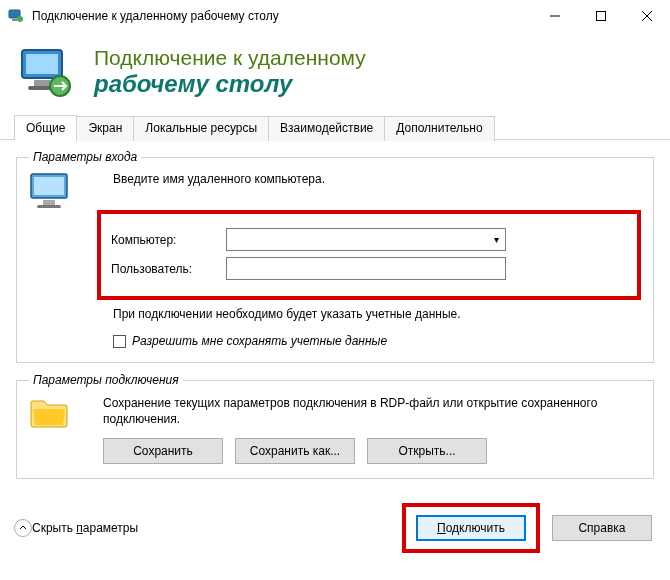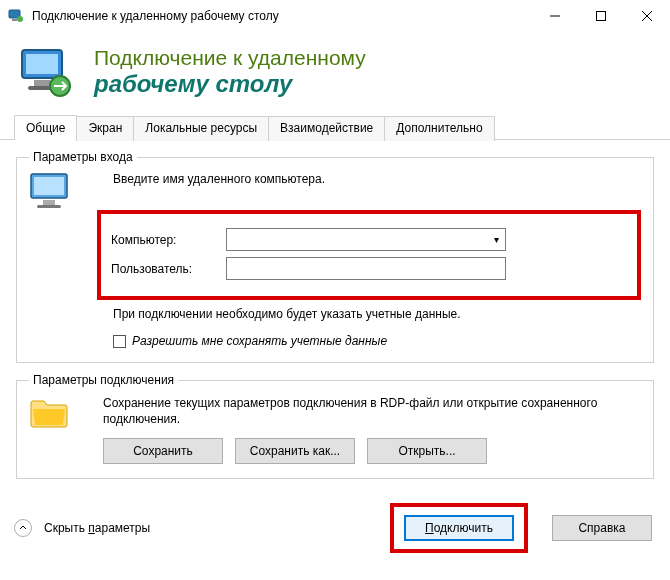--- a/index.html
+++ b/index.html
@@ -72,21 +72,21 @@
   }
 
   .body-area { padding: 10px 16px 0 16px; }
 
   fieldset.group {
     border: 1px solid #d0d0d0;
     margin: 0 0 10px 0;
     padding: 8px 12px 14px 12px;
   }
   fieldset.group legend {
-    font-size: 12px; padding: 0 4px;
+    font-size: 12px; padding: 0 4px; font-style: italic;
   }
 
   .login-row {
     display: grid;
     grid-template-columns: 70px 1fr;
     gap: 8px 14px;
     align-items: start;
   }
   .monitor-icon { width: 44px; height: 40px; }
   .intro-text { margin-bottom: 6px; }
@@ -146,21 +146,21 @@
     min-width: 120px;
     height: 26px;
     display: flex; align-items: center; justify-content: center;
     font-size: 12px;
   }
 
   .footer {
     display: flex;
     align-items: center;
     padding: 14px 18px 0 14px;
-    gap: 12px;
+    gap: 0;
   }
   .expand-toggle {
     width: 18px; height: 18px;
     border: 1px solid #adadad; border-radius: 50%;
     display: flex; align-items: center; justify-content: center;
     font-size: 10px;
   }
   .hide-params { font-size: 12px; }
   .footer-spacer { flex: 1; }
 

